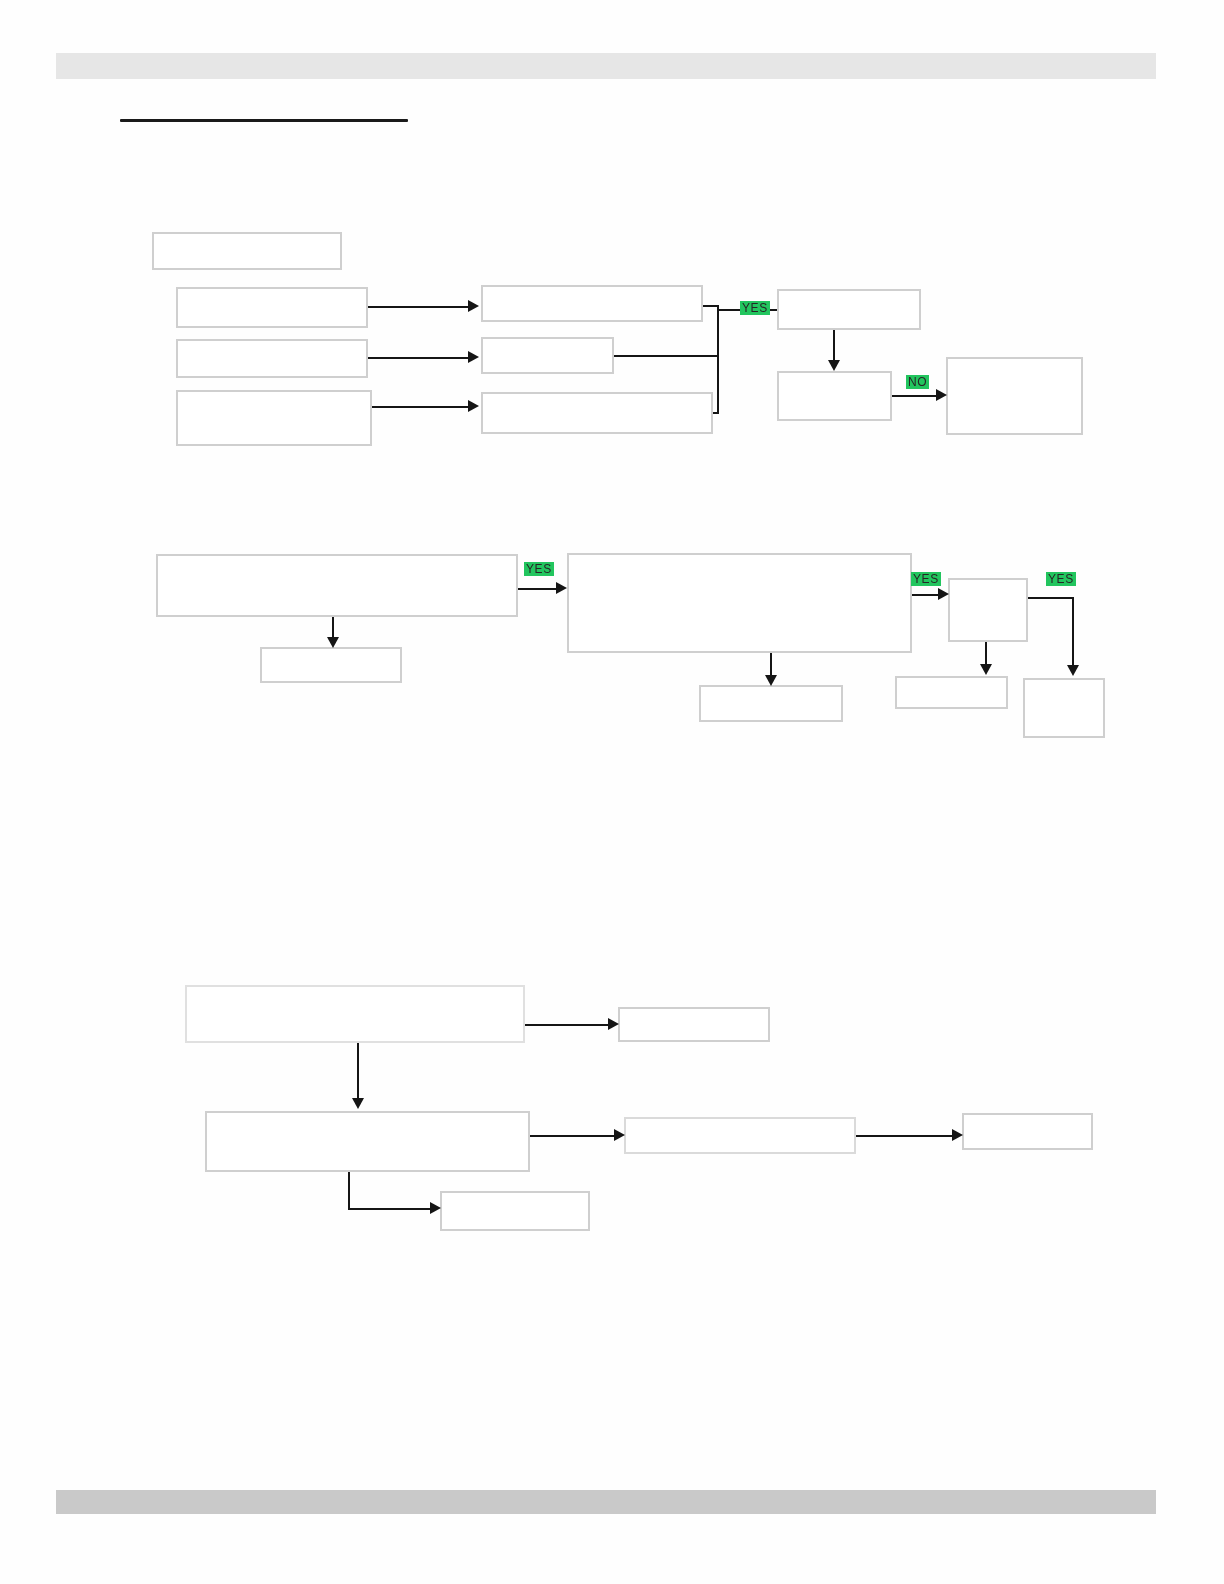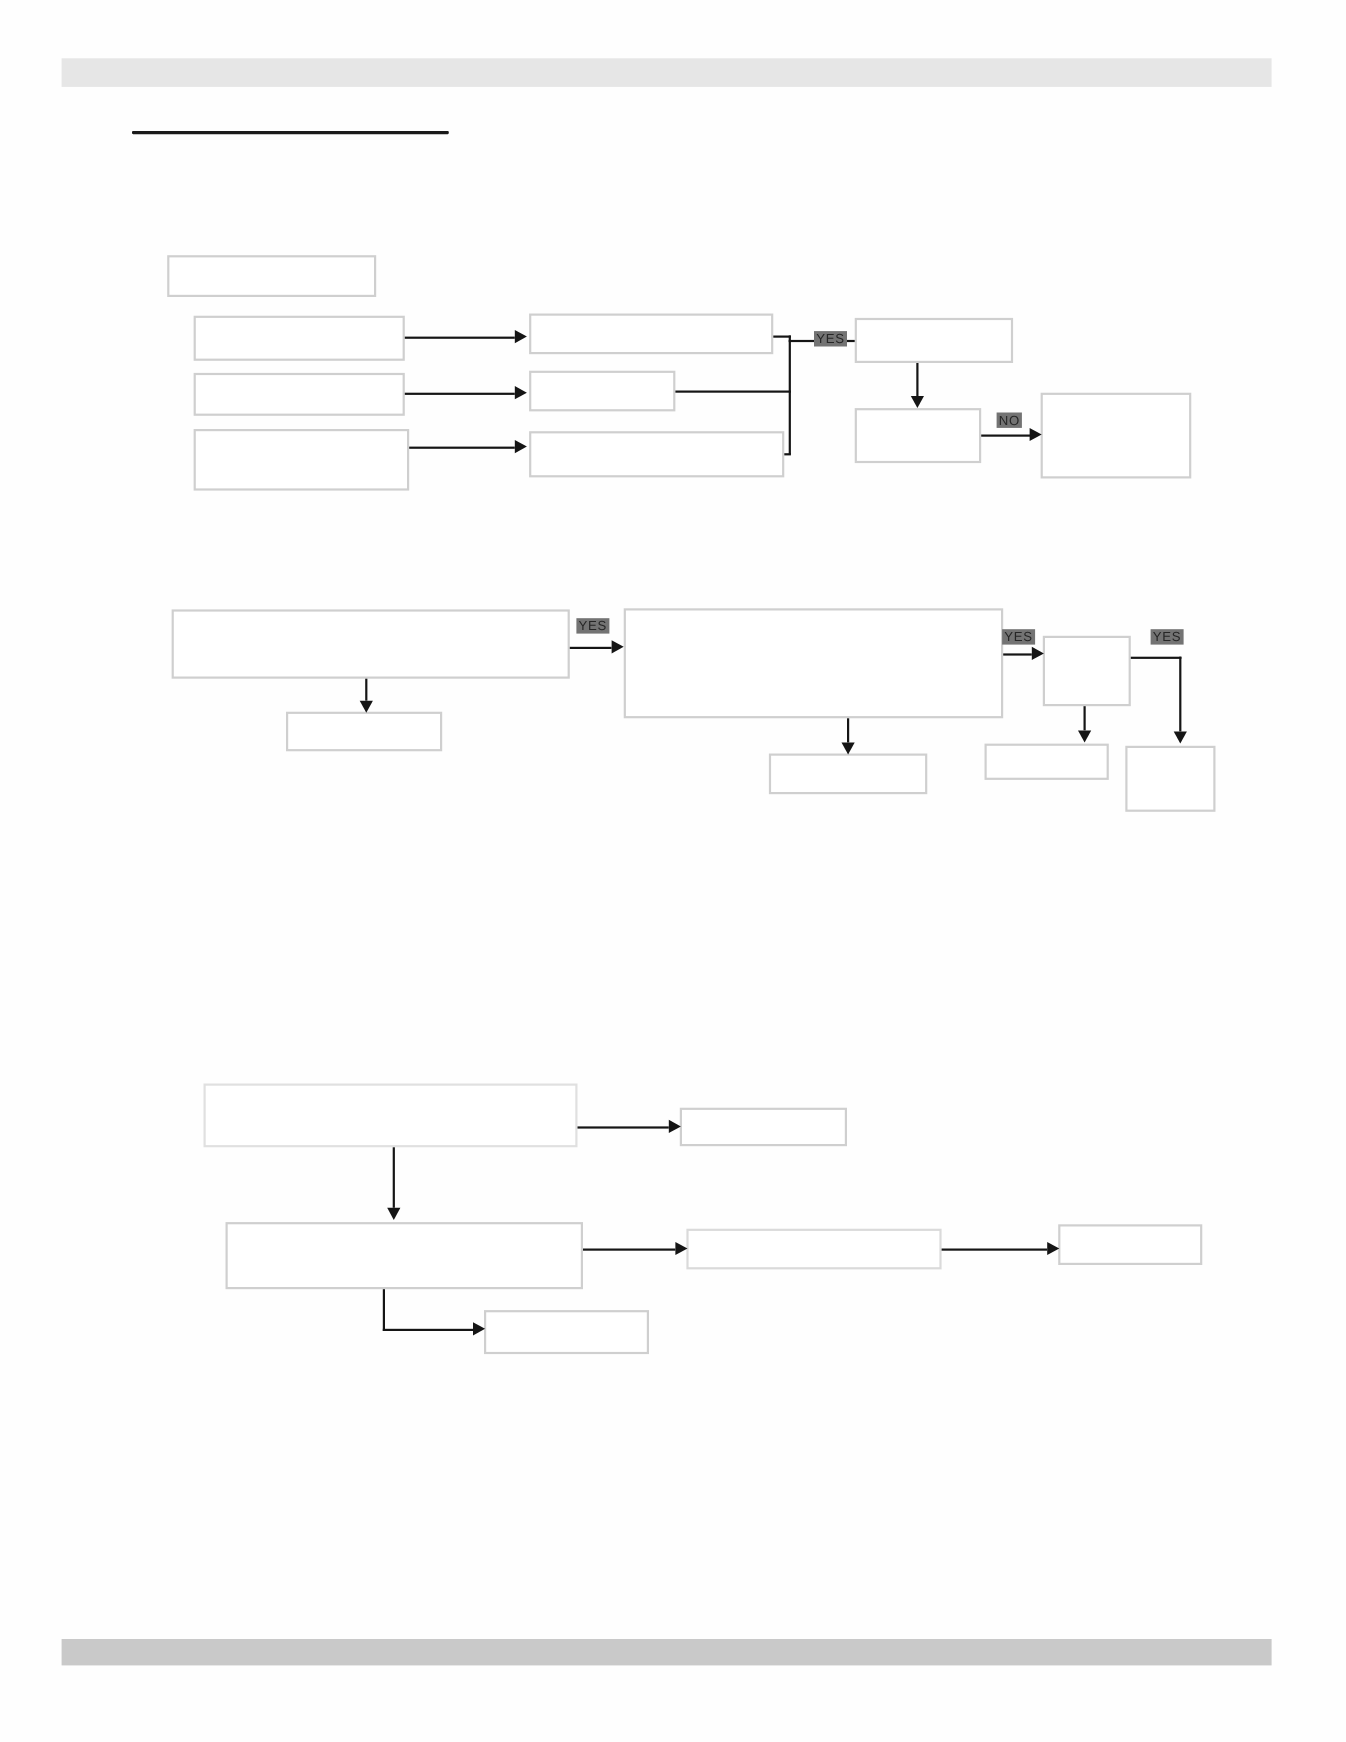--- a/index.html
+++ b/index.html
@@ -48,21 +48,21 @@
 
   
   .arw{position:absolute;width:0;height:0;}
   .arw.right{border-top:6px solid transparent;border-bottom:6px solid transparent;border-left:11px solid #151515;}
   .arw.down{border-left:6px solid transparent;border-right:6px solid transparent;border-top:11px solid #151515;}
 
   
   .lbl{
     position:absolute;font-size:12px;color:#262626;
     font-family:"Liberation Sans", sans-serif;
-    letter-spacing:.6px;background:#737373;padding:0 2px;
+    letter-spacing:.6px;background:#22c55e;padding:0 2px;
   }
 </style>
 </head>
 <body>
 
 <div class="scan-band" id="header-band"></div>
 <div class="scan-band" id="footer-band"></div>
 
 <div id="doc-title-wrap">
   <div id="doc-title"></div>

